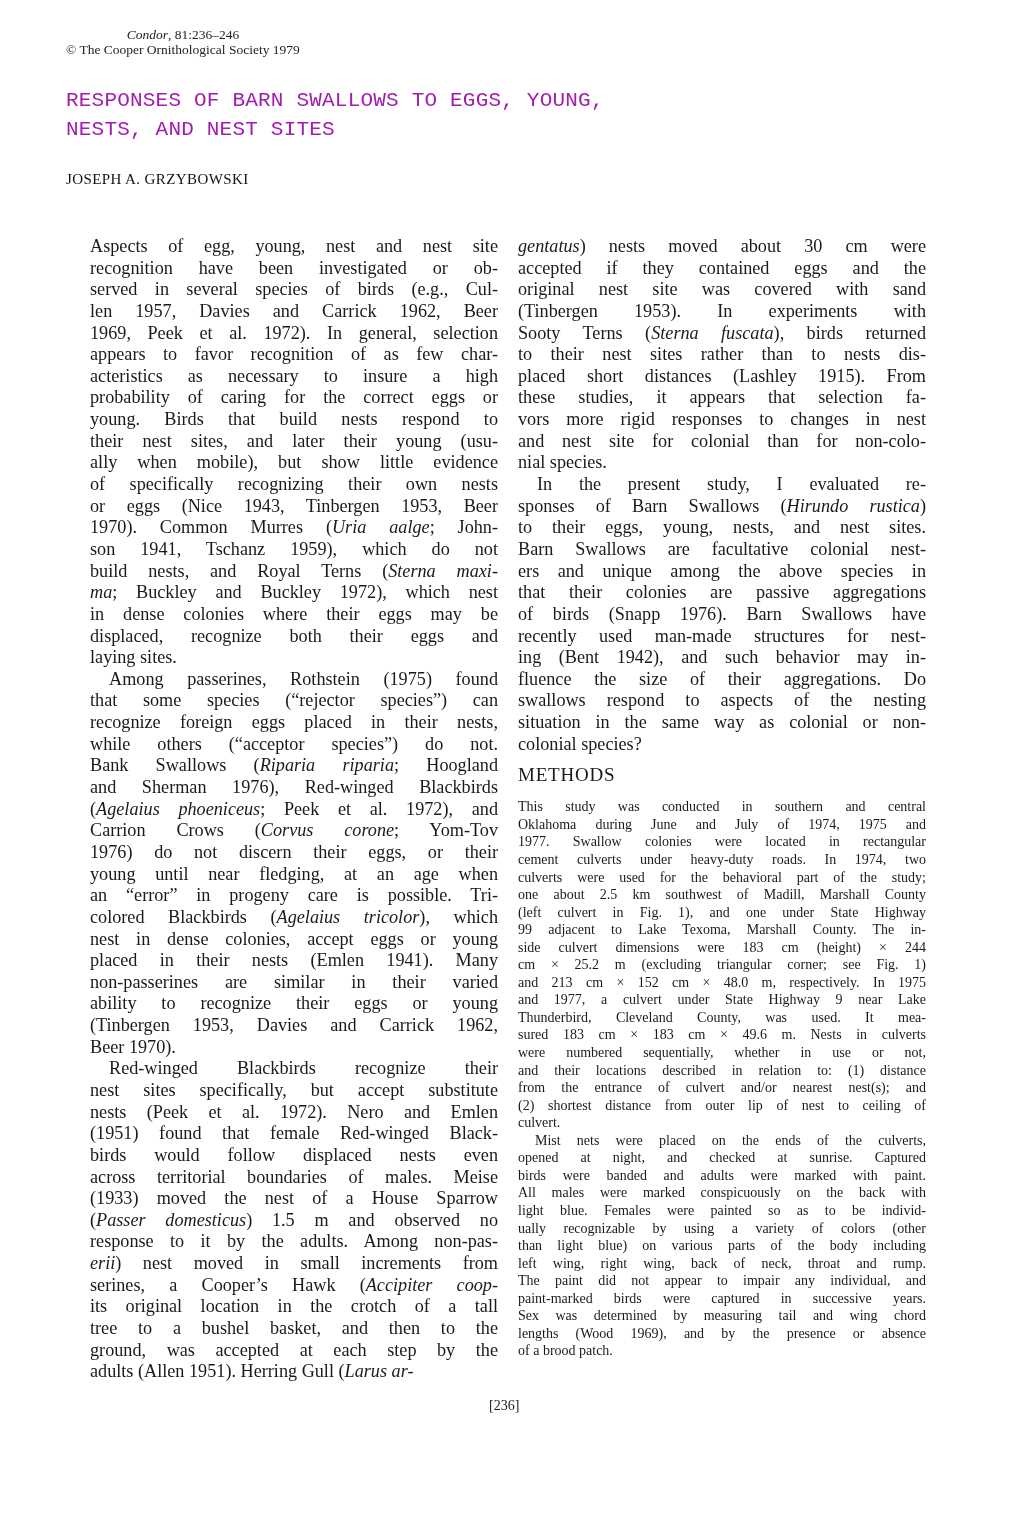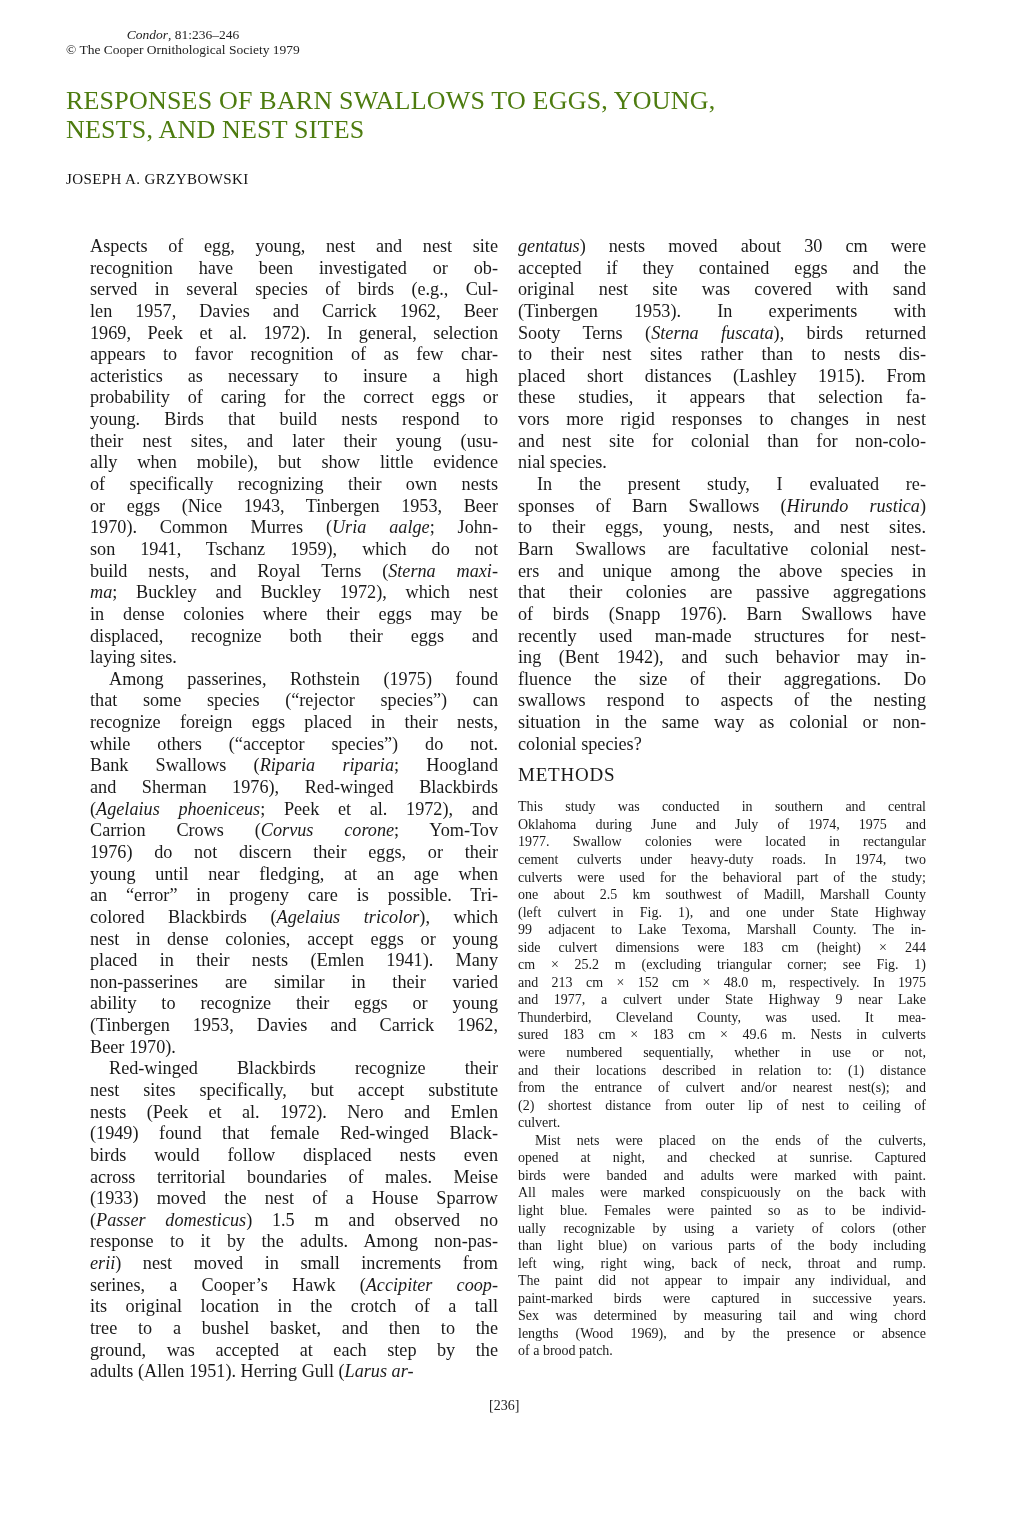--- a/index.html
+++ b/index.html
@@ -1,22 +1,22 @@
 <!DOCTYPE html>
 <html><head>
   <meta charset="utf-8">
   <style>
     html, body { margin: 0; padding: 0; background: #ffffff; }
     body { width: 1020px; height: 1516px; position: relative; overflow: hidden; color: #1a1a1a;
            font-family: "DejaVu Serif", "Liberation Serif", serif; }
     .page { position: absolute; left: 0; top: 0; width: 1020px; height: 1516px; }
     .journal { position: absolute; left: 66px; top: 27px; font-family: "Liberation Serif", serif; font-size: 13.5px; line-height: 15px; color: #222; text-align: center; }
     .journal i { font-style: italic; }
-    .title { position: absolute; left: 66px; top: 86px; width: 760px; font-family: Liberation Serif, serif;
-             font-size: 26px; line-height: 29px; letter-spacing: 0.2px; color: #4d7c0f; margin: 0; font-weight: normal; }
+    .title { position: absolute; left: 66px; top: 86px; width: 760px; font-family: Liberation Mono, monospace;
+             font-size: 21px; line-height: 29px; letter-spacing: 0.2px; color: #a21caf; margin: 0; font-weight: normal; }
     .author { position: absolute; left: 66px; top: 171px; font-family: "Liberation Serif", serif; font-size: 15px;
               letter-spacing: 0.4px; color: #111; }
     .col { position: absolute; top: 236px; }
     .col-left { left: 90px; width: 408px; }
     .col-right { left: 518px; width: 408px; }
     .ln { display: block; text-align: justify; text-align-last: justify; white-space: nowrap; overflow: visible;
           font-size: 18.2px; line-height: 21.65px; height: 21.65px; font-family: "Liberation Serif", serif; }
     .ln.last { text-align-last: left; }
     .ln.indent { text-indent: 19px; }
     .ln i { font-style: italic; }
@@ -79,21 +79,21 @@
       <span class="ln">colored Blackbirds (<i>Agelaius tricolor</i>), which</span>
       <span class="ln">nest in dense colonies, accept eggs or young</span>
       <span class="ln">placed in their nests (Emlen 1941). Many</span>
       <span class="ln">non-passerines are similar in their varied</span>
       <span class="ln">ability to recognize their eggs or young</span>
       <span class="ln">(Tinbergen 1953, Davies and Carrick 1962,</span>
       <span class="ln last">Beer 1970).</span>
       <span class="ln indent">Red-winged Blackbirds recognize their</span>
       <span class="ln">nest sites specifically, but accept substitute</span>
       <span class="ln">nests (Peek et al. 1972). Nero and Emlen</span>
-      <span class="ln">(1949) found that female Red-winged Black-</span>
+      <span class="ln">(1951) found that female Red-winged Black-</span>
       <span class="ln">birds would follow displaced nests even</span>
       <span class="ln">across territorial boundaries of males. Meise</span>
       <span class="ln">(1933) moved the nest of a House Sparrow</span>
       <span class="ln">(<i>Passer domesticus</i>) 1.5 m and observed no</span>
       <span class="ln">response to it by the adults. Among non-pas-</span>
       <span class="ln"><i>erii</i>) nest moved in small increments from</span>
       <span class="ln">serines, a Cooper’s Hawk (<i>Accipiter coop-</i></span>
       <span class="ln">its original location in the crotch of a tall</span>
       <span class="ln">tree to a bushel basket, and then to the</span>
       <span class="ln">ground, was accepted at each step by the</span>

